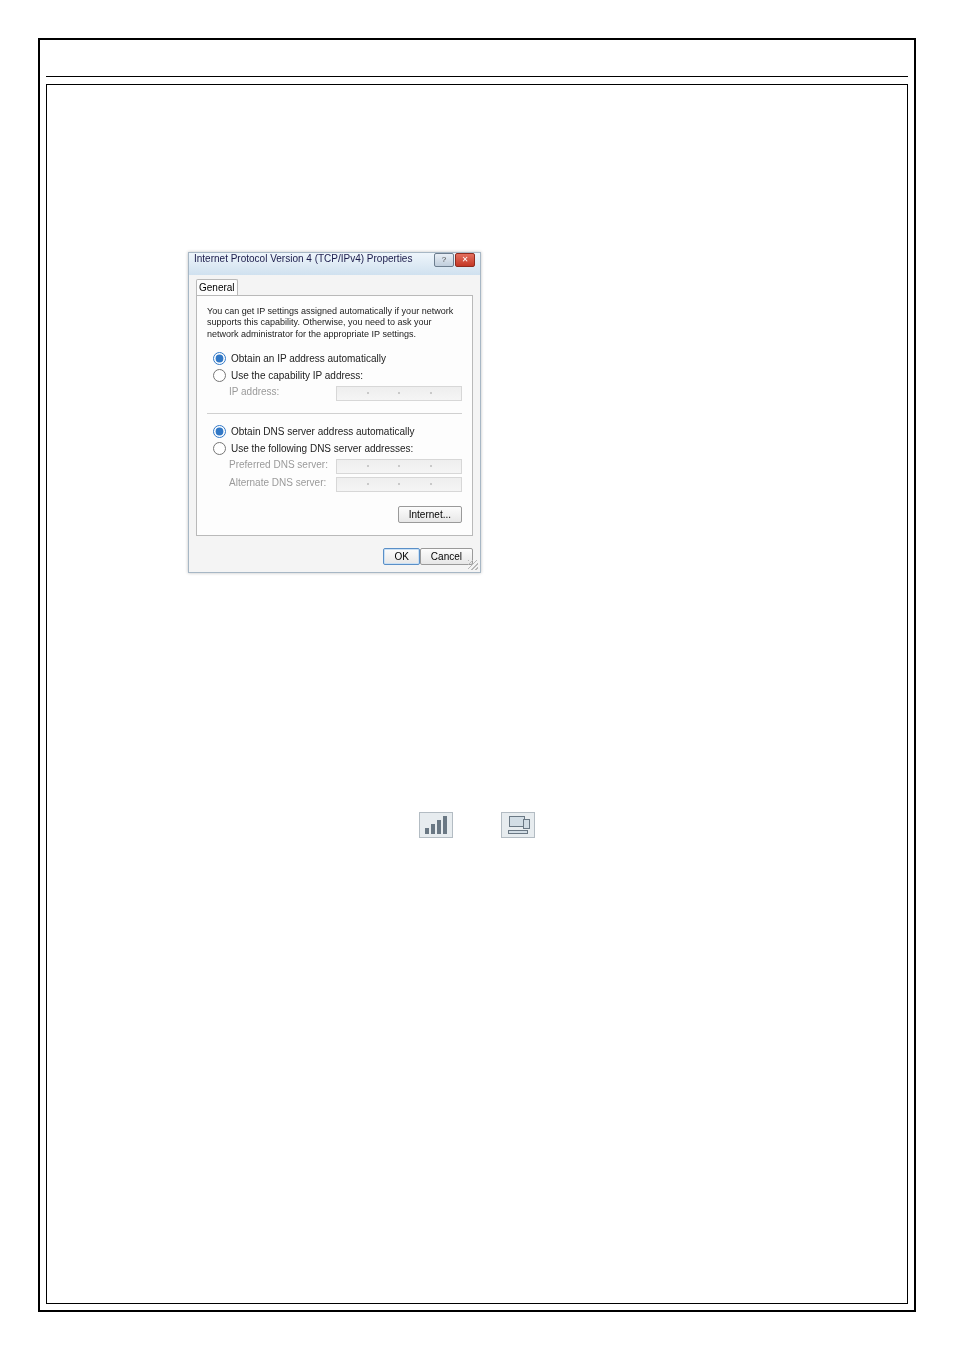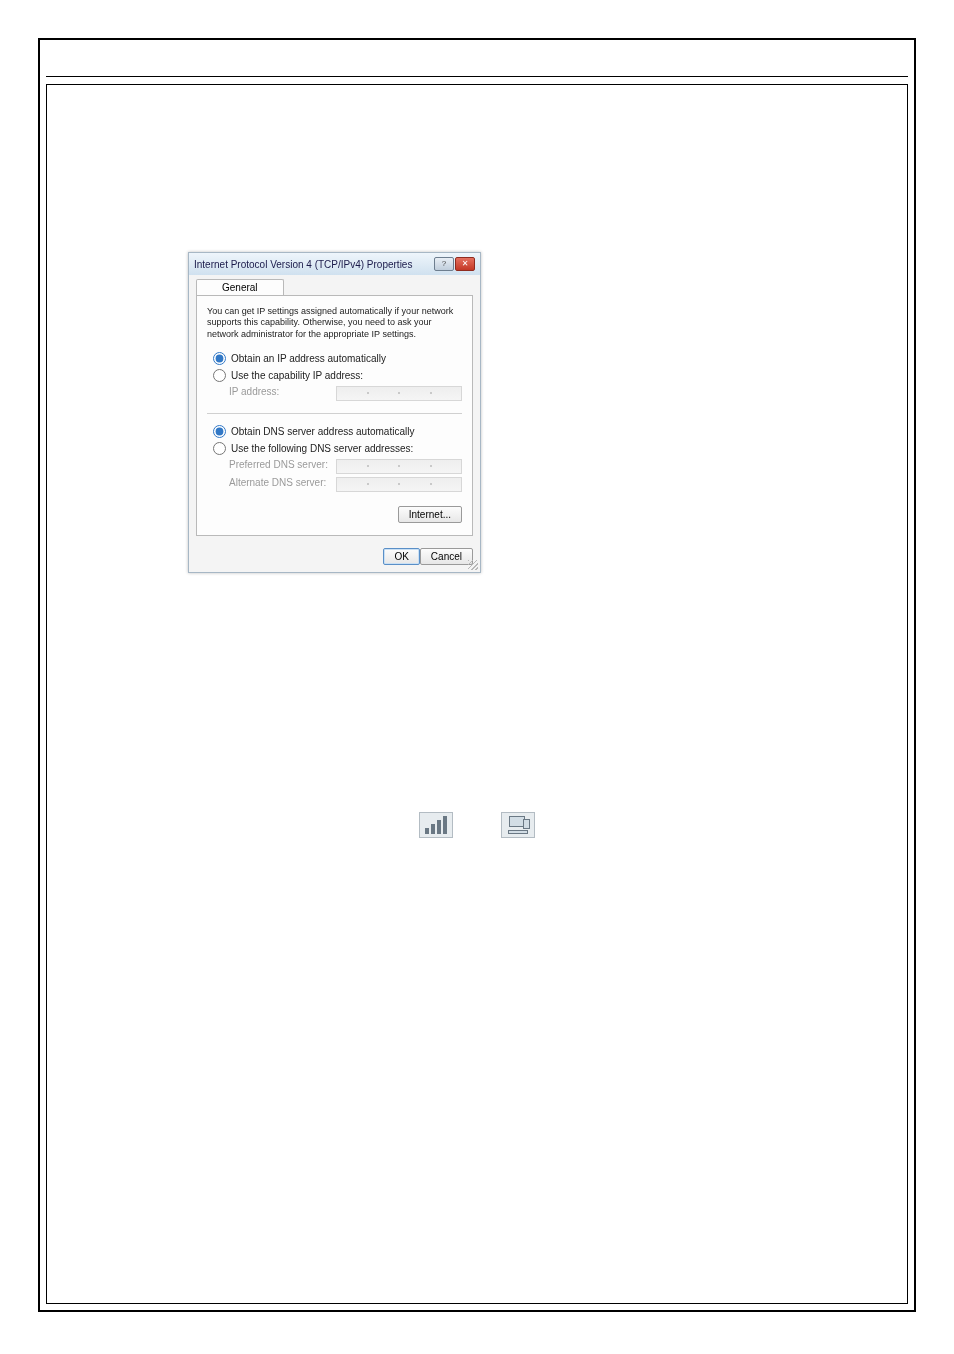--- a/index.html
+++ b/index.html
@@ -4,32 +4,32 @@
   <style>
     * { margin:0; padding:0; box-sizing:border-box; font-family:"Segoe UI",Tahoma,sans-serif; }
     body { background:#fff; width:954px; height:1354px; position:relative; }
     .page-outer { position:absolute; top:38px; left:38px; right:38px; bottom:42px; border:2px solid #000; }
     .page-inner { position:absolute; top:44px; left:6px; right:6px; bottom:6px; border:1px solid #000; }
     .top-sep { position:absolute; top:36px; left:6px; right:6px; border-top:1px solid #000; }
 
     
     .dlg { position:absolute; top:167px; left:141px; width:293px; border:1px solid #a7b7c5; background:#f5f8fb;
            box-shadow:0 0 3px rgba(0,0,0,0.25); }
-    .titlebar { display:flex; align-items:center; justify-content:space-between;
+    .titlebar { display:flex; align-items:flex-start; justify-content:space-between;
                 background:linear-gradient(#eef5fb,#d0e1ef); height:22px; padding:0 5px; font-size:10px; }
     .titlebar .title { color:#1a1a4a; }
     .winbtns { display:flex; gap:1px; }
     .winbtn { width:20px; height:14px; border:1px solid #6d7e8f; border-radius:2px;
               background:linear-gradient(#e8eef5,#c0cedc); font-size:8px; text-align:center; line-height:12px; color:#4a4a4a;}
     .winbtn.close { background:linear-gradient(#e46f5e,#c43826); color:#fff; border-color:#8f2b1f;}
 
     .propbody { background:#f4f4f4; padding:4px 7px 6px; }
     .tabrow { display:flex; }
     .tab { font-size:10px; background:#fdfdfd; border:1px solid #b9b9b9; border-bottom:none;
-           padding:2px 25px; border-radius:2px 2px 0 0; }
+           padding:2px 2px; border-radius:2px 2px 0 0; }
     .tabpane { border:1px solid #b9b9b9; background:#fdfdfd; padding:10px 10px 12px; }
     .desc { font-size:9px; color:#222; line-height:1.25; margin-bottom:12px; }
 
     .grp { margin-bottom:12px; position:relative; }
     .divider { border:none; border-top:1px solid #d0d0d0; margin-bottom:11px; }
     .radio { display:flex; align-items:center; gap:5px; font-size:10px; color:#222; margin:0 0 4px 6px; }
     .radio input { accent-color:#3178c6; }
     .formrow { display:flex; align-items:flex-start; justify-content:space-between; margin:3px 0 3px 22px; }
     .formrow label { font-size:10px; color:#9a9a9a; }
     .ipfield { width:126px; height:15px; border:1px solid #d7d7d7; background:linear-gradient(#eee,#f5f5f5);

